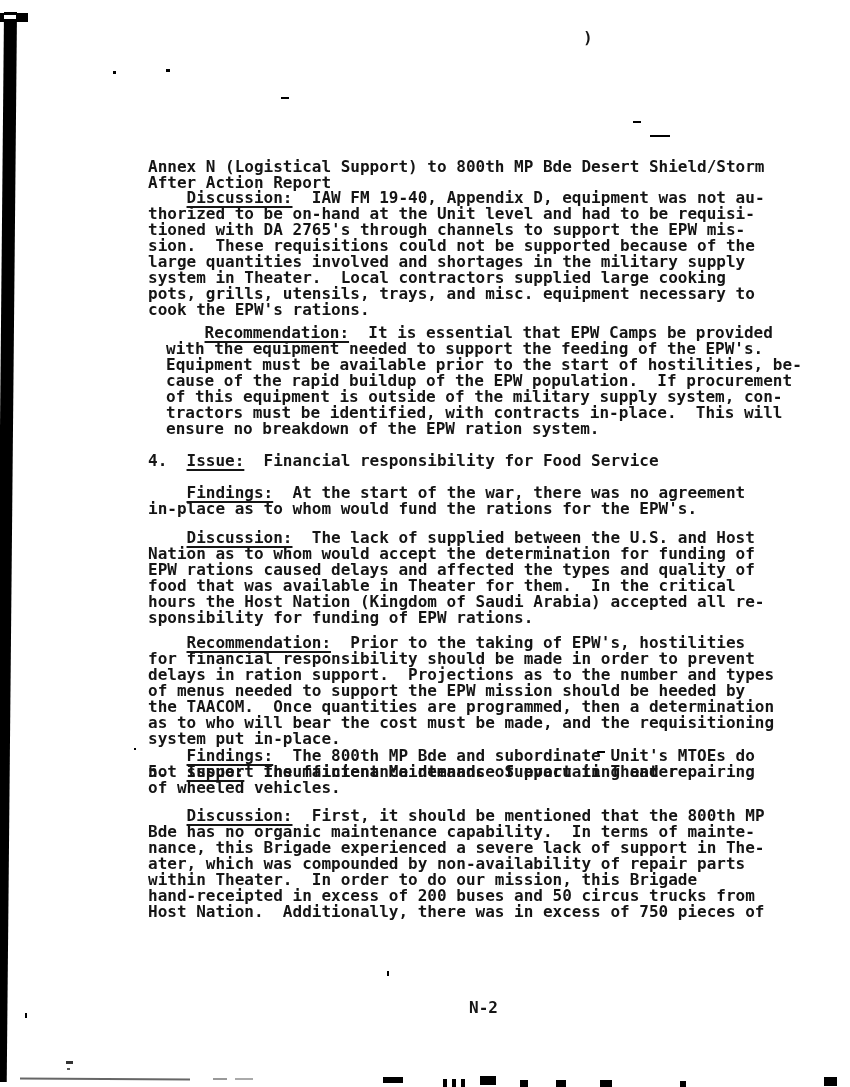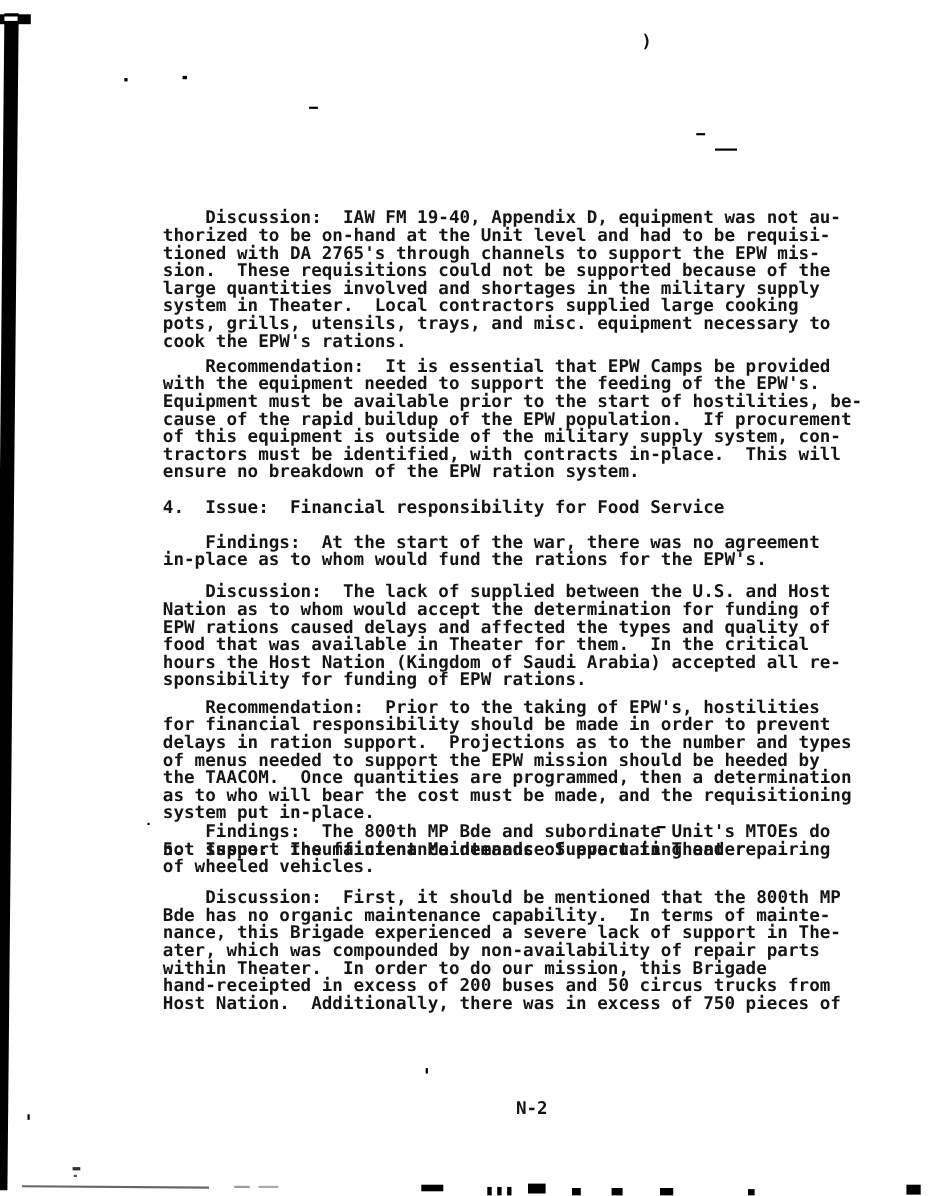--- a/index.html
+++ b/index.html
@@ -19,20 +19,21 @@
     left: 148px;
     font-family: "DejaVu Sans Mono", monospace;
     font-size: 16px;
     line-height: 16px;
     font-weight: bold;
     color: #151515;
     white-space: pre;
   }
   .cont { display: block; white-space: pre; }
   .u {
+    text-decoration: underline;
     text-underline-offset: 3px;
     text-decoration-thickness: 1.5px;
     text-align: right;
   }
   .art {
     position: absolute;
     background: #000;
   }
 </style>
 </head>
@@ -65,30 +66,34 @@
   <div class="art" style="left:443px; top:1079px; width:4px; height:8px;"></div>
   <div class="art" style="left:452px; top:1079px; width:4px; height:8px;"></div>
   <div class="art" style="left:461px; top:1079px; width:4px; height:8px;"></div>
   <div class="art" style="left:480px; top:1076px; width:16px; height:9px;"></div>
   <div class="art" style="left:520px; top:1080px; width:8px; height:7px;"></div>
   <div class="art" style="left:556px; top:1080px; width:10px; height:7px;"></div>
   <div class="art" style="left:600px; top:1080px; width:12px; height:7px;"></div>
   <div class="art" style="left:680px; top:1081px; width:6px; height:6px;"></div>
   <div class="art" style="left:824px; top:1077px; width:13px; height:9px;"></div>
 
+  <div class="tblock" style="top:127px;">
+    <span class="cont">Annex N (Logistical Support) to 800th MP Bde Desert Shield/Storm
+After Action Report</span>
+  </div>
 
   <div class="tblock" style="top:190px;"><span>    </span><span class="u">Discussion:</span><span>  IAW FM 19-40, Appendix D, equipment was not au-</span><span class="cont">thorized to be on-hand at the Unit level and had to be requisi-
 tioned with DA 2765's through channels to support the EPW mis-
 sion.  These requisitions could not be supported because of the
 large quantities involved and shortages in the military supply
 system in Theater.  Local contractors supplied large cooking
 pots, grills, utensils, trays, and misc. equipment necessary to
 cook the EPW's rations.</span></div>
 
-  <div class="tblock" style="top:325px;"><span>    </span><span class="u">Recommendation:</span><span>  It is essential that EPW Camps be provided</span><span class="cont">with the equipment needed to support the feeding of the EPW's.
+  <div class="tblock" style="top:325px;margin-left:18px;"><span>    </span><span class="u">Recommendation:</span><span>  It is essential that EPW Camps be provided</span><span class="cont">with the equipment needed to support the feeding of the EPW's.
 Equipment must be available prior to the start of hostilities, be-
 cause of the rapid buildup of the EPW population.  If procurement
 of this equipment is outside of the military supply system, con-
 tractors must be identified, with contracts in-place.  This will
 ensure no breakdown of the EPW ration system.</span></div>
 
   <div class="tblock" style="top:453px;"><span>4.  </span><span class="u">Issue:</span><span>  Financial responsibility for Food Service</span><span class="cont"></span></div>
 
   <div class="tblock" style="top:485px;"><span>    </span><span class="u">Findings:</span><span>  At the start of the war, there was no agreement</span><span class="cont">in-place as to whom would fund the rations for the EPW's.</span></div>
 

